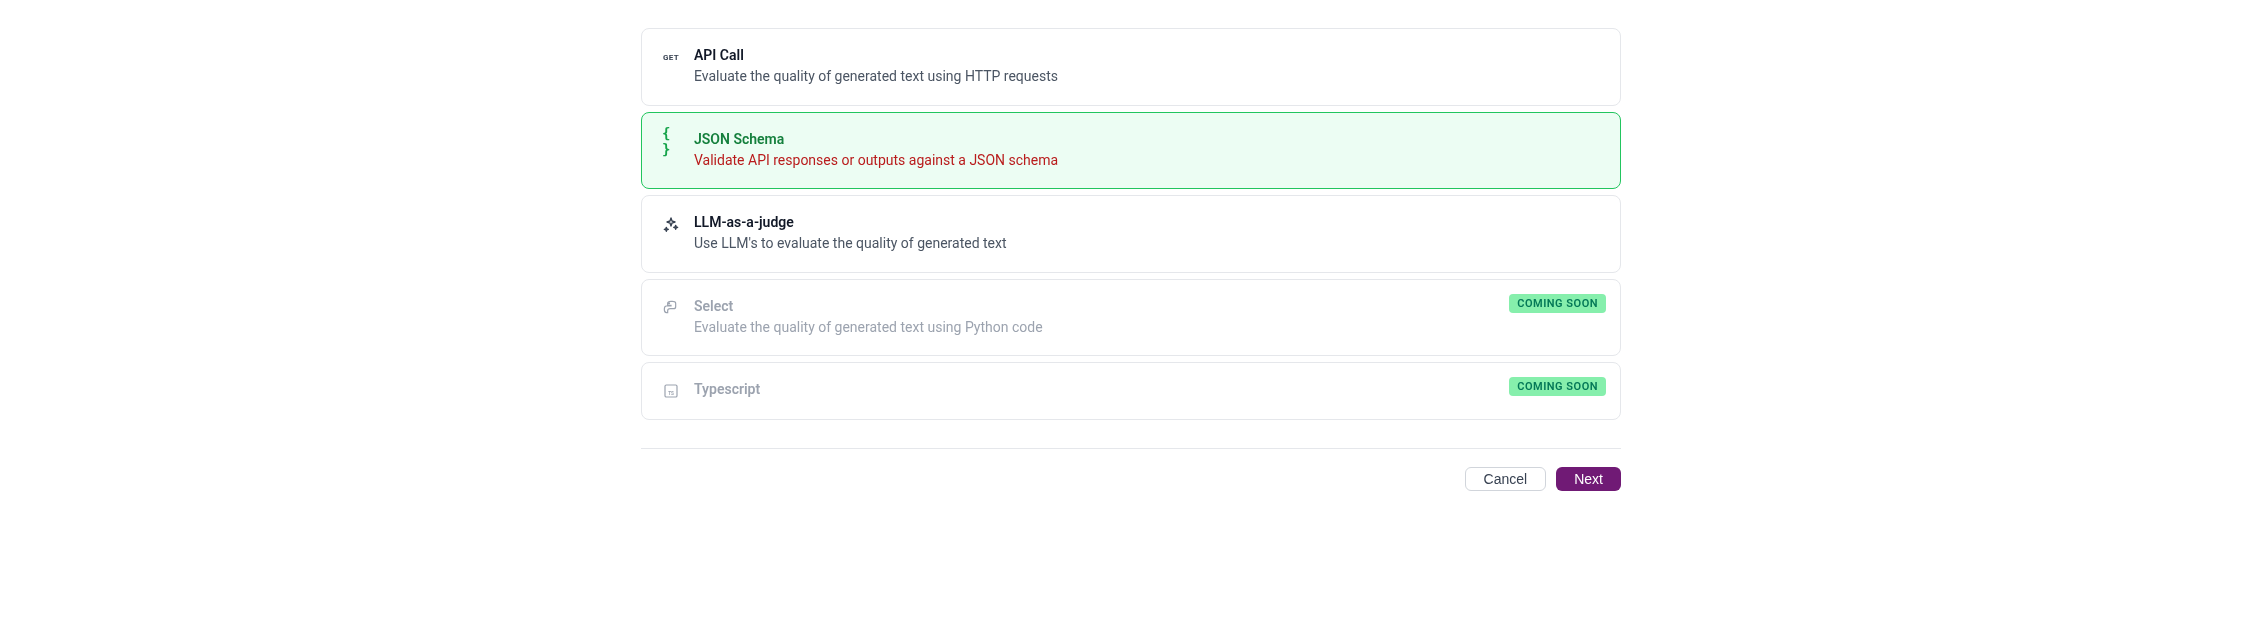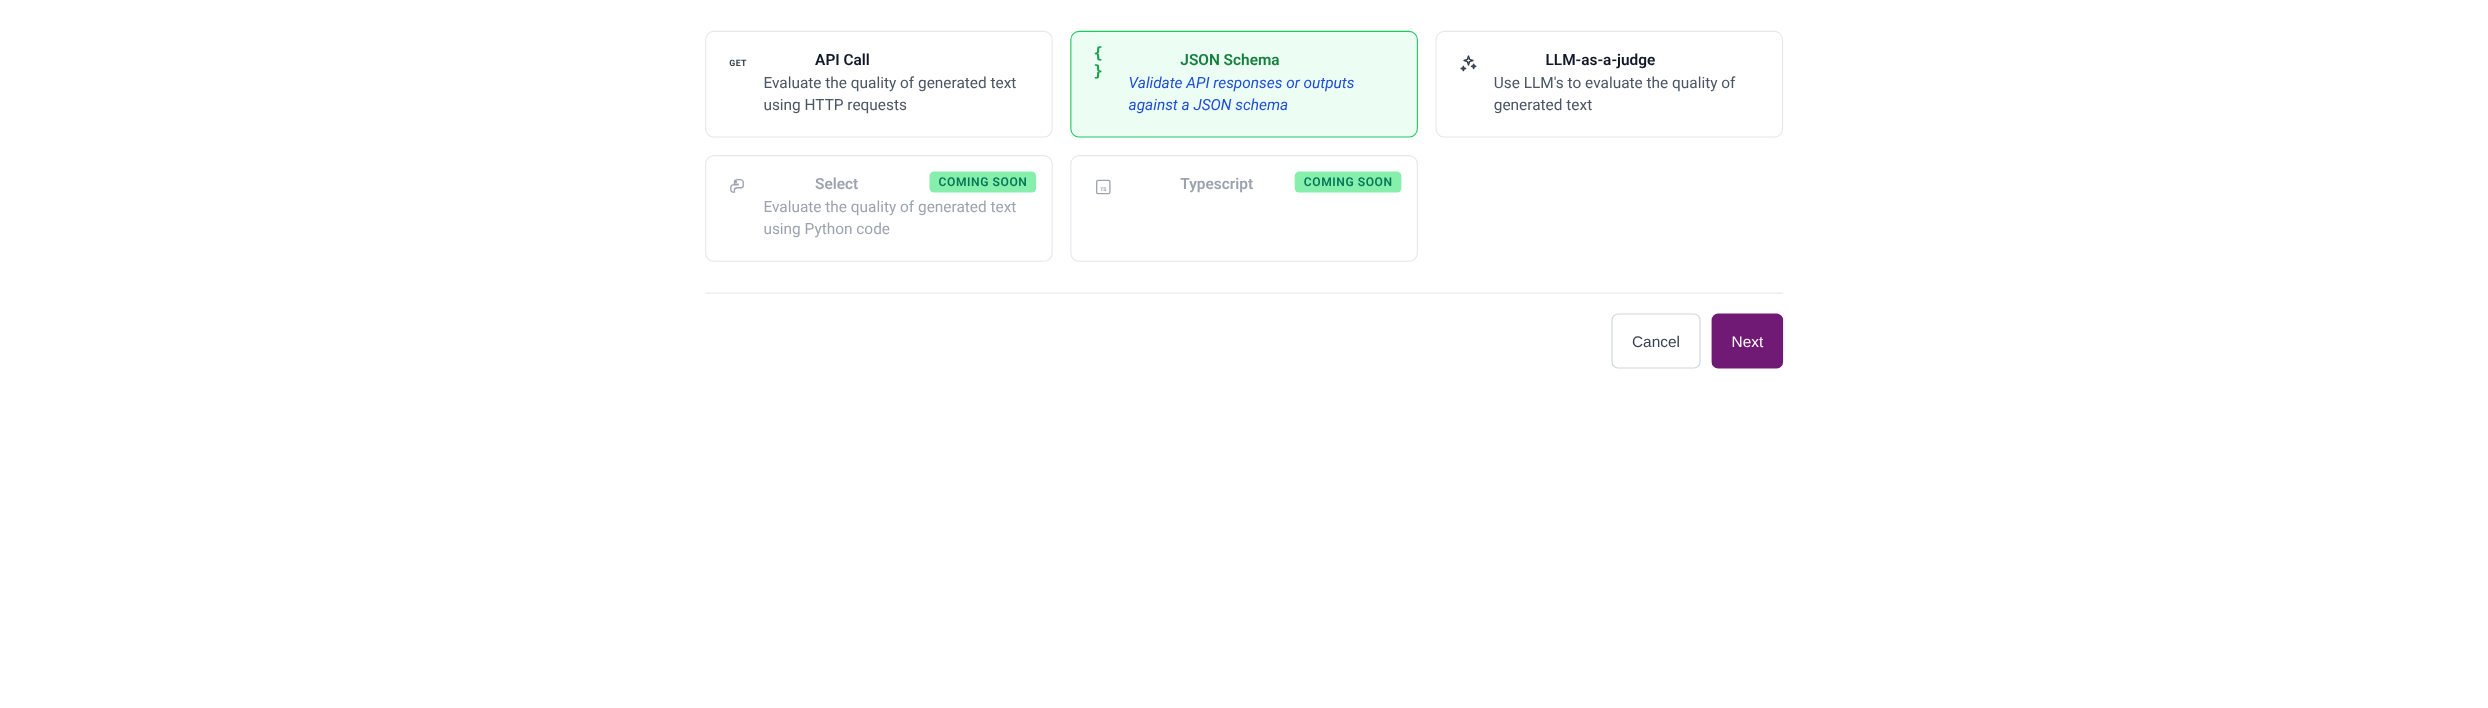--- a/index.html
+++ b/index.html
@@ -46,22 +46,22 @@
     }
     
     .close-btn svg {
       width: 18px;
       height: 18px;
     }
     
     .modal-body {
       padding: 28px 0;
       display: grid;
-      grid-template-columns: 1fr 1fr 1fr;
-      gap: 16px;
+      grid-template-columns: 1fr;
+      gap: 6px;
     }
     
     .card {
       border: 1px solid #e5e7eb;
       border-radius: 8px;
       padding: 18px 20px;
       display: flex;
       gap: 14px;
       align-items: flex-start;
       cursor: pointer;
@@ -98,40 +98,38 @@
     
     .card-content {
       flex: 1;
     }
     
     .card-title {
       font-size: 14px;
       font-weight: 600;
       color: #111827;
       margin-bottom: 4px;
-      margin-left: 47px;
     }
     
     .card.selected .card-title {
       color: #15803d;
     }
     
     .card.disabled .card-title {
       color: #9ca3af;
     }
     
     .card-desc {
       font-size: 14px;
       color: #4b5563;
       line-height: 1.4;
     }
     
     .card.selected .card-desc {
-      color: #1d4ed8;
-      font-style: italic;
+      color: #b91c1c;
     }
     
     .card.disabled .card-desc {
       color: #9ca3af;
     }
     
     .badge {
       position: absolute;
       top: 14px;
       right: 14px;
@@ -146,21 +144,21 @@
     
     .modal-footer {
       display: flex;
       justify-content: flex-end;
       gap: 10px;
       padding: 18px 0;
       border-top: 1px solid #e5e7eb;
     }
     
     .btn {
-      padding: 16px 18px;
+      padding: 3px 18px;
       border-radius: 6px;
       font-size: 14px;
       font-weight: 500;
       cursor: pointer;
       border: none;
     }
     
     .btn-secondary {
       background: #ffffff;
       color: #374151;

